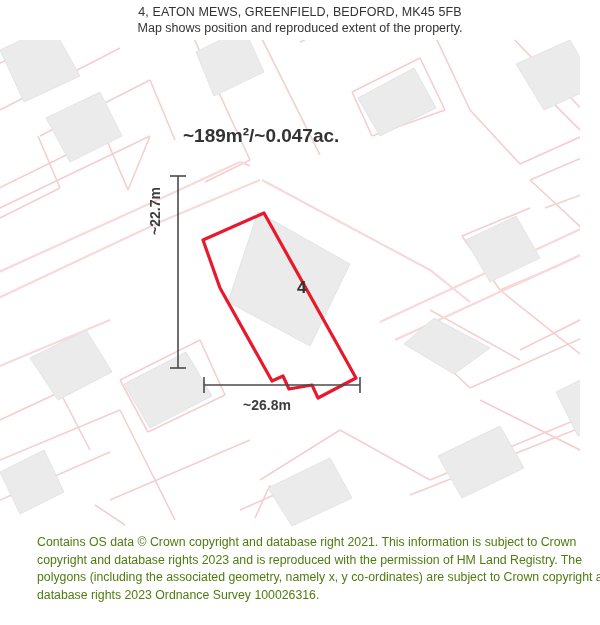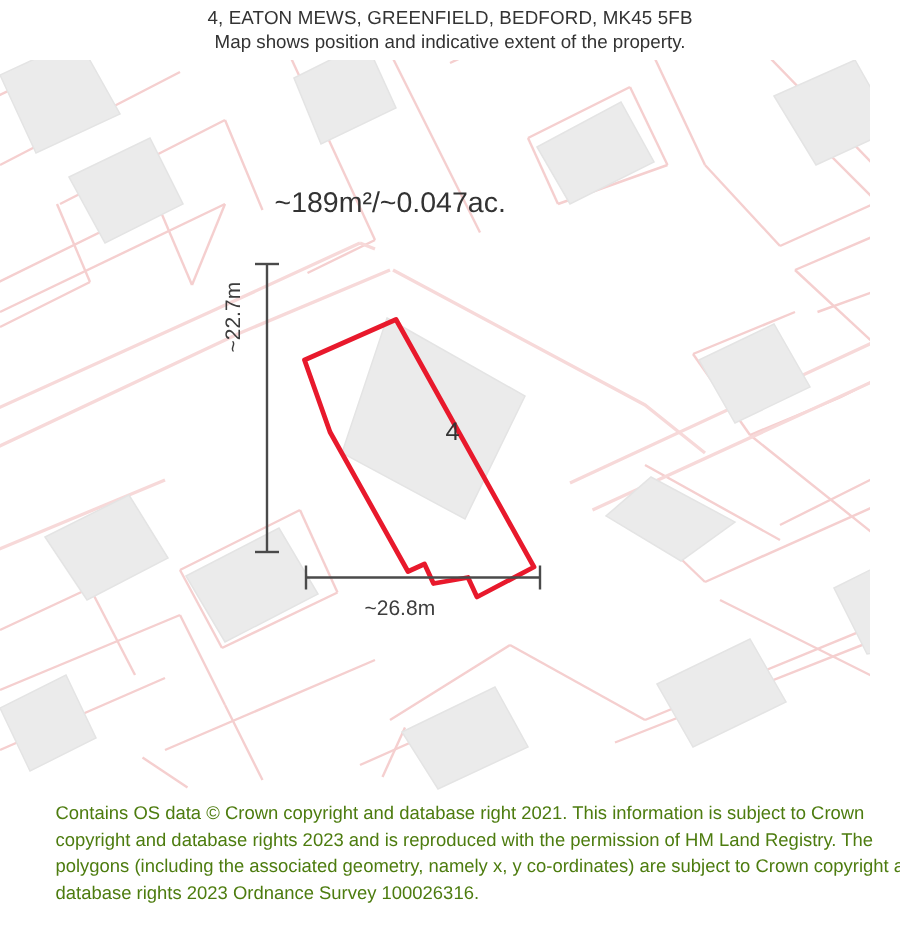--- a/index.html
+++ b/index.html
@@ -41,20 +41,21 @@
     line-height: 16px;
   }
   .map-wrap {
     position: absolute;
     top: 40px;
     left: 0;
     width: 580px;
     height: 488px;
     overflow: hidden;
     background: #eab308;
+    font-weight: bold;
   }
   .map-svg {
     display: block;
   }
   .area-label {
     position: absolute;
     left: 183px;
     top: 85px;
     font-size: 19px;
     color: #333333;
@@ -98,21 +99,21 @@
     margin-left: 31px;
   }
 </style>
 </head>
 <body>
 
 <div class="page">
 
   <div class="header">
     <div class="header-title">4, EATON MEWS, GREENFIELD, BEDFORD, MK45 5FB</div>
-    <div class="header-sub">Map shows position and indicative extent of the property.</div>
+    <div class="header-sub">Map shows position and reproduced extent of the property.</div>
   </div>
 
   <div class="map-wrap">
     <svg class="map-svg" width="600" height="488" viewBox="0 0 600 488" xmlns="http://www.w3.org/2000/svg">
 
       <rect x="0" y="0" width="600" height="488" fill="#ffffff"></rect>
 
       <g stroke="#f5cfcf" stroke-width="1.6" fill="none">
         <path d="M -10 28 L 90 -20"></path>
         <path d="M 0 70 L 120 8"></path>

